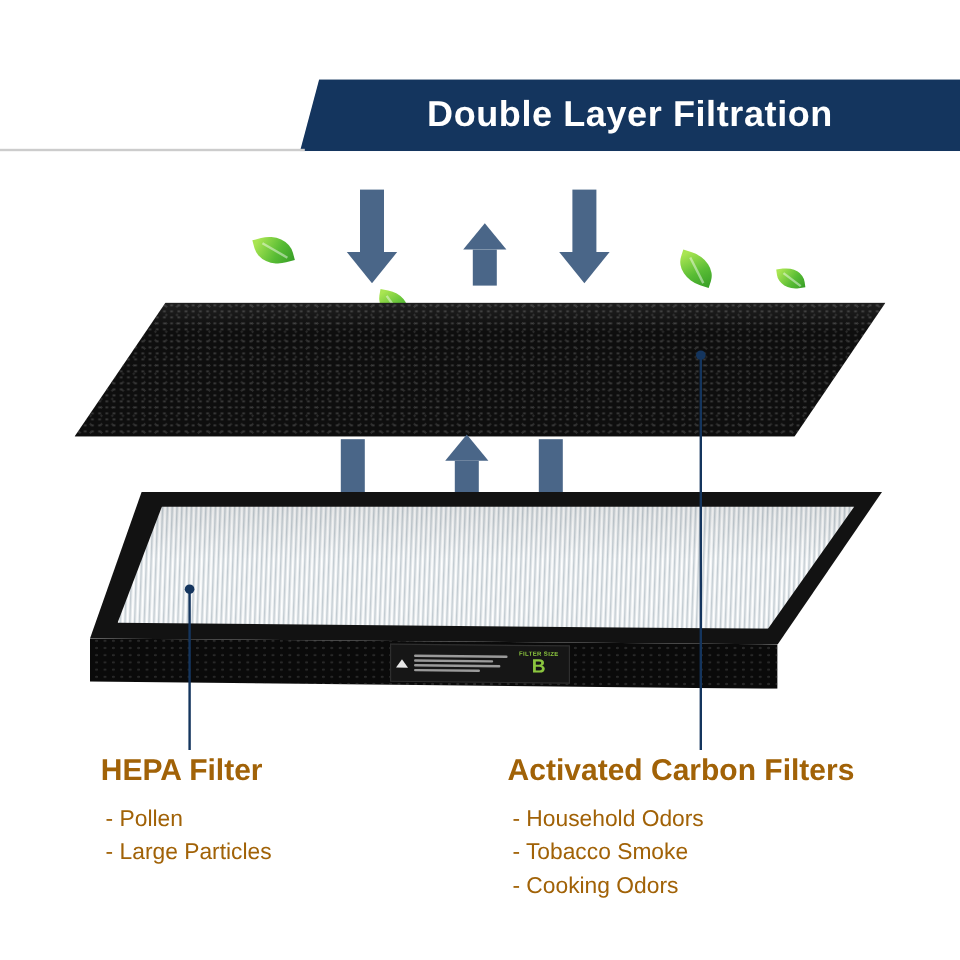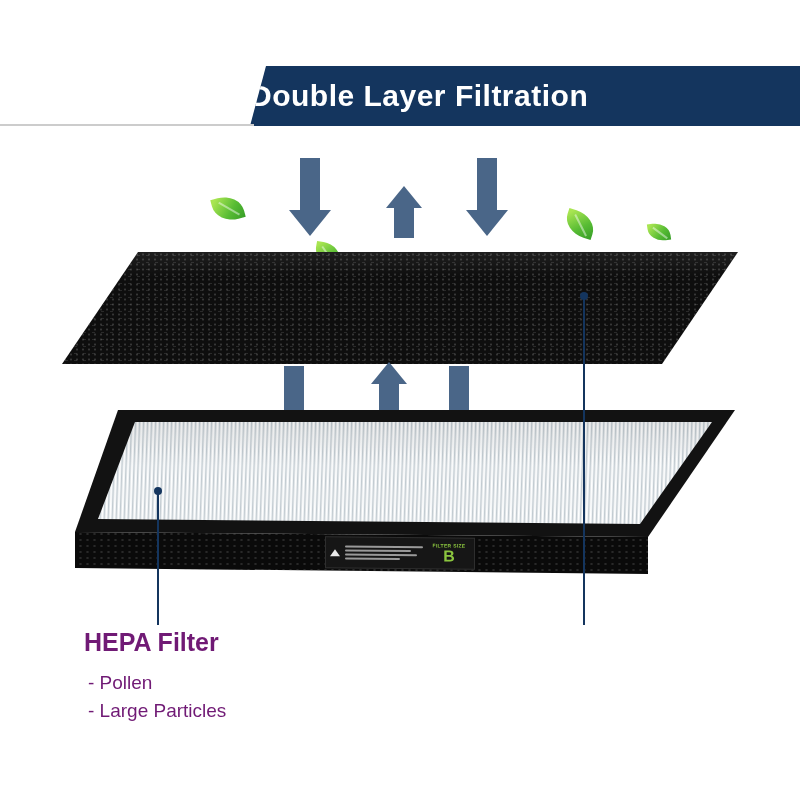--- a/index.html
+++ b/index.html
@@ -3,21 +3,21 @@
 <meta charset="utf-8">
 <style>
   html,body{margin:0;padding:0;background:#ffffff;}
   .stage{
     position:relative;width:800px;height:800px;background:#ffffff;overflow:hidden;
     font-family:"Liberation Sans", sans-serif;
   }
   
   .banner{
     position:absolute;left:250px;top:66px;width:550px;height:60px;
-    background:#14355e;color:#ffffff;display:flex;align-items:center;
+    background:#14355e;color:#ffffff;display:flex;align-items:center;justify-content:center;
     font-size:30px;font-weight:bold;letter-spacing:.5px;
     clip-path:polygon(16px 0,100% 0,100% 100%,0 100%);
   }
   .rule{position:absolute;left:0;top:124px;width:254px;height:2px;background:#cccccc;}
   
   .arrow{position:absolute;display:flex;flex-direction:column;align-items:center;}
   .arrow .shaft{width:20px;background:#4a6688;}
   .arrow .head-down{width:0;height:0;border-left:21px solid transparent;border-right:21px solid transparent;border-top:26px solid #4a6688;}
   .arrow .head-up{width:0;height:0;border-left:18px solid transparent;border-right:18px solid transparent;border-bottom:22px solid #4a6688;}
   
@@ -65,21 +65,21 @@
   .sticker-lines i:nth-child(2){width:85%;}
   .sticker-lines i:nth-child(3){width:92%;}
   .sticker-lines i:nth-child(4){width:70%;}
   .sticker-size{width:42px;text-align:center;color:#8bc53f;line-height:1;}
   .sticker-size .hdr{font-size:5px;font-weight:bold;letter-spacing:.3px;}
   .sticker-size .big{font-size:16px;font-weight:bold;}
   
   .leader{position:absolute;width:2px;background:#14355e;}
   .dot{position:absolute;width:8px;height:8px;border-radius:50%;background:#14355e;}
   
-  .label-block{position:absolute;color:#701a75;}
+  .label-block{position:absolute;color:#a16207;}
   .label-block h3{margin:0 0 12px 0;font-size:25px;font-weight:bold;}
   .label-block .item{font-size:19px;line-height:28px;padding-left:4px;}
 </style>
 </head>
 <body>
 
 <div class="stage">
 
   <div class="banner">
     <span>Double Layer Filtration</span>
@@ -146,14 +146,20 @@
   <div class="leader" style="left:157px;top:493px;height:132px;"></div>
   <div class="dot" style="left:580px;top:292px;"></div>
   <div class="leader" style="left:583px;top:298px;height:327px;"></div>
 
   <div class="label-block" style="left:84px;top:628px;">
     <h3>HEPA Filter</h3>
     <div class="item">- Pollen</div>
     <div class="item">- Large Particles</div>
   </div>
 
+  <div class="label-block" style="left:423px;top:628px;">
+    <h3>Activated Carbon Filters</h3>
+    <div class="item">- Household Odors</div>
+    <div class="item">- Tobacco Smoke</div>
+    <div class="item">- Cooking Odors</div>
+  </div>
 
 </div>
 
 </body></html>

